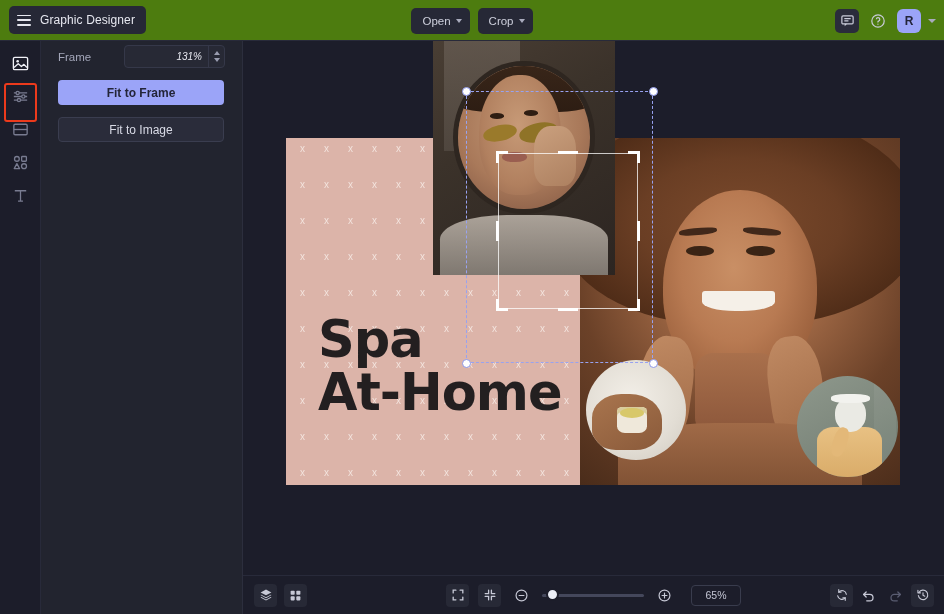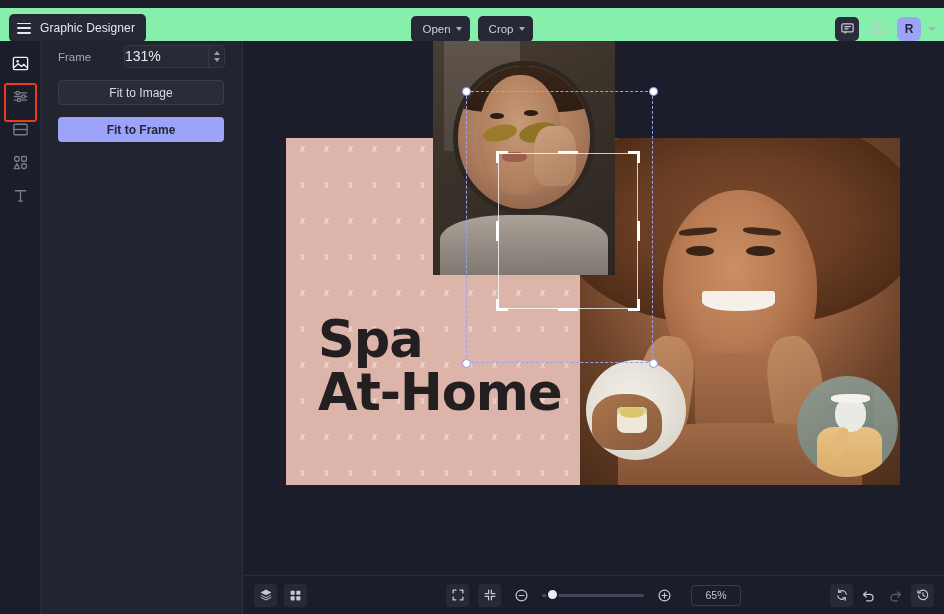--- a/index.html
+++ b/index.html
@@ -7,23 +7,23 @@
     width: 944px; height: 614px;
     background: #1c1d2a;
     font-family: "Liberation Sans", sans-serif;
     overflow: hidden;
   }
   #app { position: relative; width: 944px; height: 614px; background: #1c1d2a; }
 
   
   .topbar {
     position: absolute; left: 0; top: 0; width: 944px; height: 41px;
-    background: #86efac;
+    background: #4d7c0f;
     border-bottom: 1px solid #282a3a;
-    display: flex; align-items: center; margin-top: 8px;
+    display: flex; align-items: center;
   }
   .app-chip {
     display: flex; align-items: center; gap: 9px;
     height: 28px; margin-left: 9px; padding: 0 11px 0 8px;
     background: #262836; border-radius: 5px;
     cursor: pointer;
   }
   .hamburger { width: 14px; height: 11px; display: flex; flex-direction: column; justify-content: space-between; }
   .hamburger i { display: block; height: 1.6px; background: #e6e7ef; border-radius: 1px; }
   .app-title { font-size: 12px; color: #e6e7ef; letter-spacing: .1px; }
@@ -91,24 +91,25 @@
 
   .row-zoom { display: flex; align-items: center; justify-content: space-between; margin-top: 4px; }
   .row-label { font-size: 11.5px; color: #a4a7ba; }
   .stepper-wrap {
     display: flex; align-items: stretch;
     width: 101px; height: 23px;
     background: #272935; border: 1px solid #353849; border-radius: 4px;
     overflow: hidden;
   }
   .stepper-val {
-    flex: 1; text-align: left; padding-right: 6px;
-    font-size: 14px; color: #e7e8f0; line-height: 21px;
+    flex: 1; text-align: right; padding-right: 6px;
+    font-size: 10px; color: #e7e8f0; line-height: 21px;
     background: transparent; border: 0; outline: none;
     font-family: "Liberation Sans", sans-serif;
+    font-style: italic;
   }
   .stepper-arrows {
     width: 16px; border-left: 1px solid #353849;
     display: flex; flex-direction: column; justify-content: center; align-items: center; gap: 3px;
     cursor: pointer;
   }
   .arrow-up, .arrow-dn { width: 0; height: 0; border-left: 3.5px solid transparent; border-right: 3.5px solid transparent; }
   .arrow-up { border-bottom: 4px solid #9a9db0; }
   .arrow-dn { border-top: 4px solid #9a9db0; }
 
@@ -398,22 +399,22 @@
       <span class="row-label">Frame</span>
       <span class="stepper-wrap">
         <span class="stepper-val">131%</span>
         <span class="stepper-arrows">
           <span class="arrow-up"></span>
           <span class="arrow-dn"></span>
         </span>
       </span>
     </div>
 
+    <div class="btn btn-primary">Fit to Frame</div>
     <div class="btn btn-secondary">Fit to Image</div>
-    <div class="btn btn-primary">Fit to Frame</div>
   </div>
 
   <div class="stage">
 
     <div class="artboard">
       <div class="pattern-layer" id="pattern">
           <span class="xmark" style="left: 14px; top: 6px; color: rgb(243, 227, 221);">x</span>
           <span class="xmark" style="left: 38px; top: 6px; color: rgb(243, 227, 221);">x</span>
           <span class="xmark" style="left: 62px; top: 6px; color: rgb(243, 227, 221);">x</span>
           <span class="xmark" style="left: 86px; top: 6px; color: rgb(243, 227, 221);">x</span>

